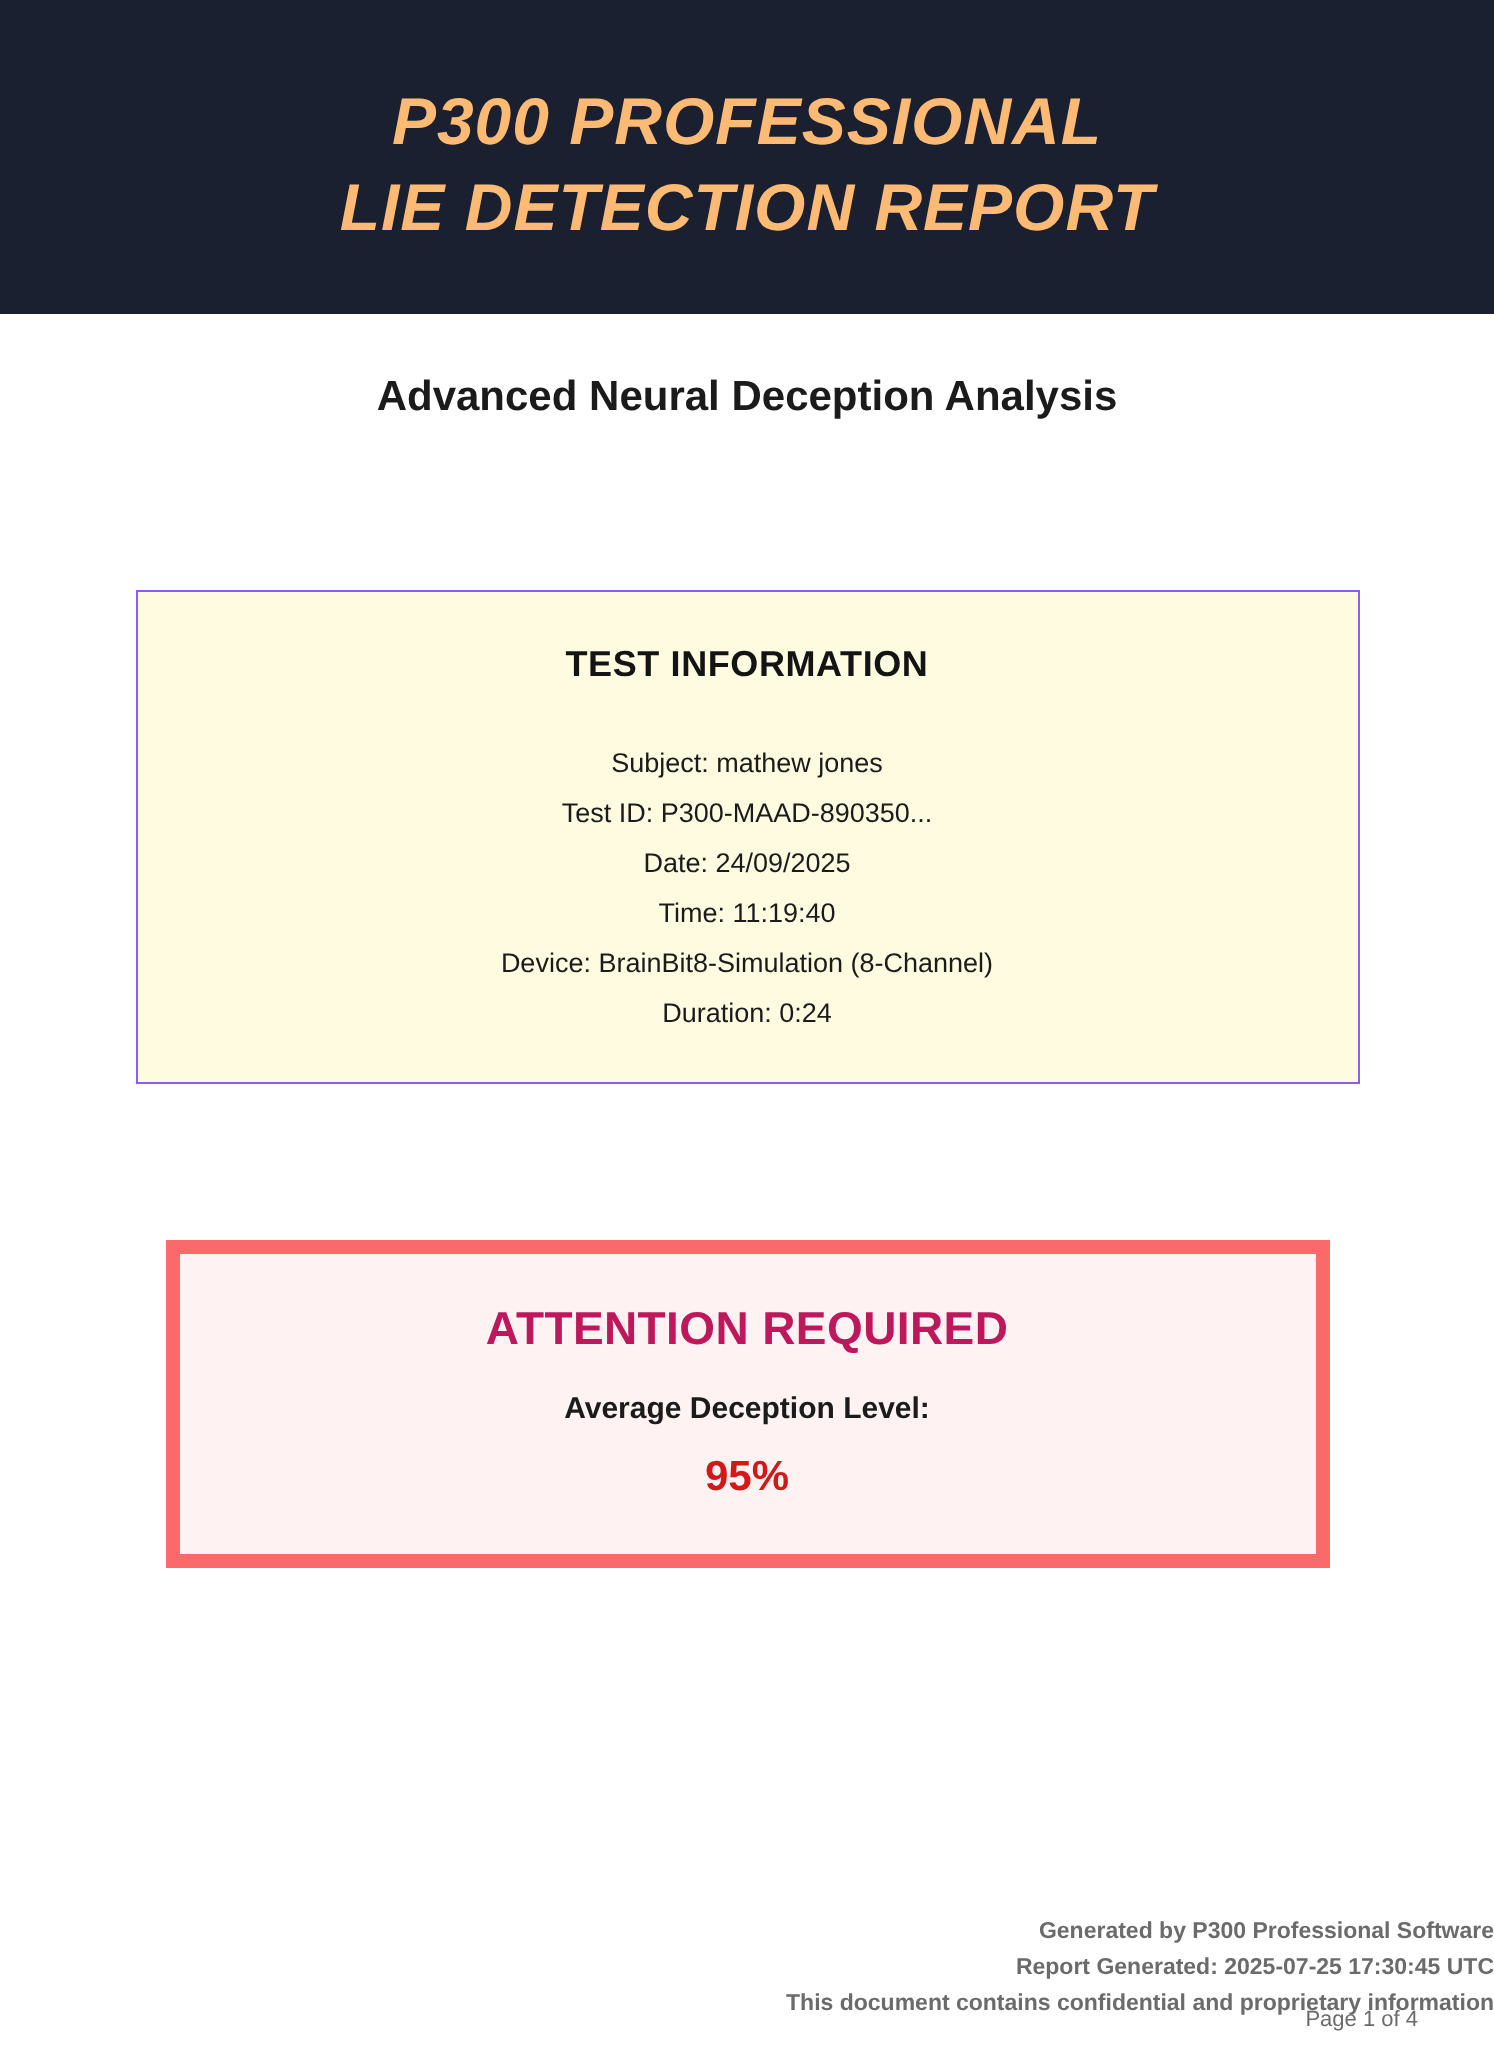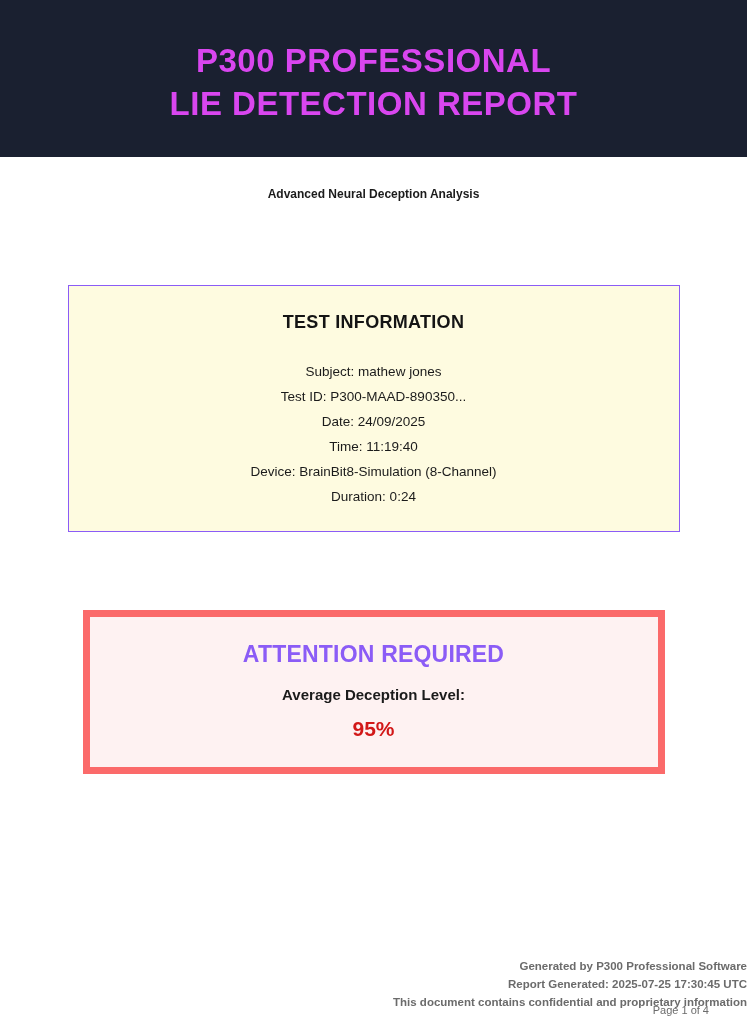--- a/index.html
+++ b/index.html
@@ -30,33 +30,34 @@
     width: 100%;
     height: 157px;
     box-sizing: border-box;
     display: flex;
     flex-direction: column;
     align-items: center;
     justify-content: center;
     padding-top: 8px;
   }
   .header-banner .title-line {
-    color: #d946ef;
+    color: #fdba74;
     font-size: 33px;
     font-weight: bold;
     letter-spacing: 0.5px;
     line-height: 1.3;
     text-align: left;
     white-space: nowrap;
+    font-style: italic;
   }
 
   
   .subtitle {
     text-align: center;
-    font-size: 12px;
+    font-size: 21px;
     font-weight: bold;
     color: #1b1b1b;
     margin-top: 30px;
   }
 
   
   .info-box {
     margin: 84px auto 0 auto;
     width: 612px;
     box-sizing: border-box;
@@ -84,21 +85,21 @@
     width: 582px;
     box-sizing: border-box;
     border: 7px solid #fb6a6a;
     background: #fef2f2;
     padding: 24px 10px 26px 10px;
     text-align: center;
   }
   .alert-title {
     font-size: 23px;
     font-weight: bold;
-    color: #8b5cf6;
+    color: #be185d;
     margin: 0 0 18px 0;
     letter-spacing: 0.2px;
   }
   .alert-label {
     font-size: 15px;
     font-weight: bold;
     color: #1b1b1b;
     margin-bottom: 14px;
   }
   .alert-value {

